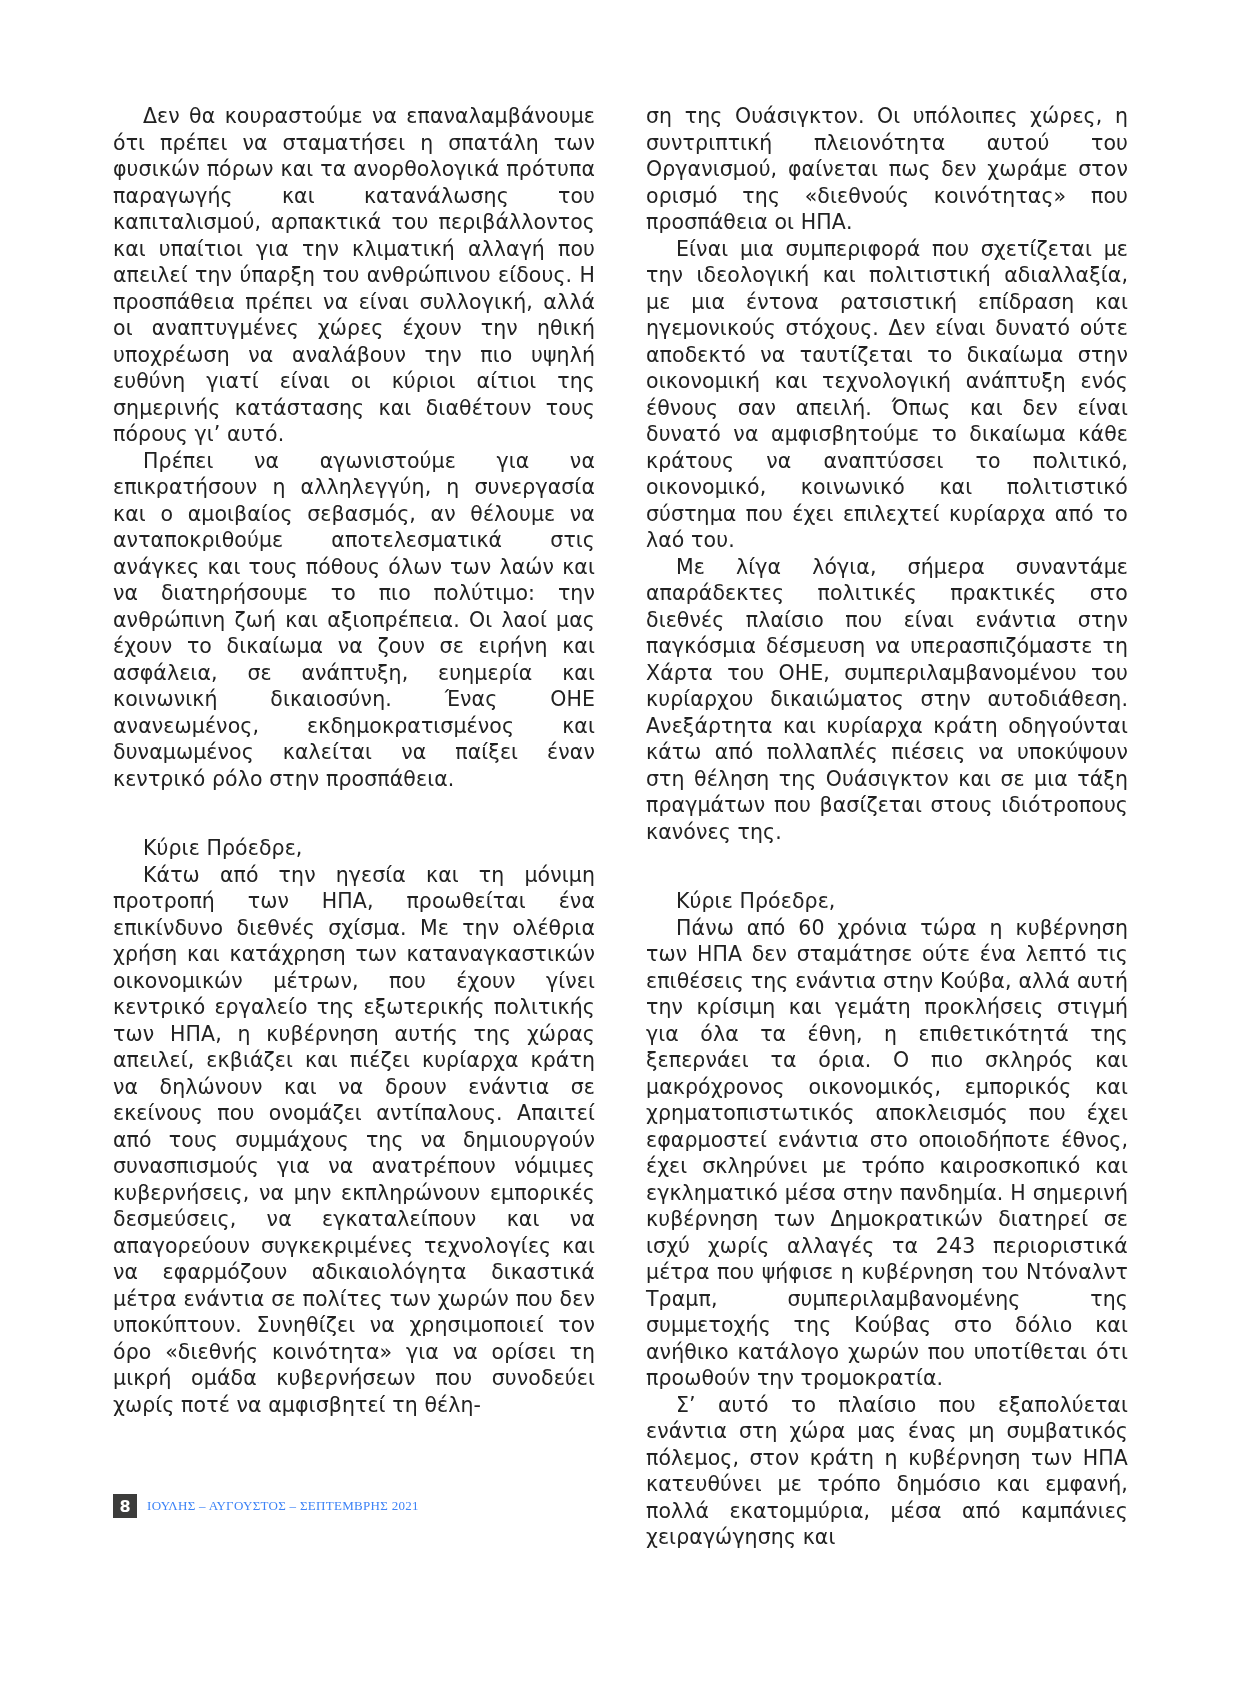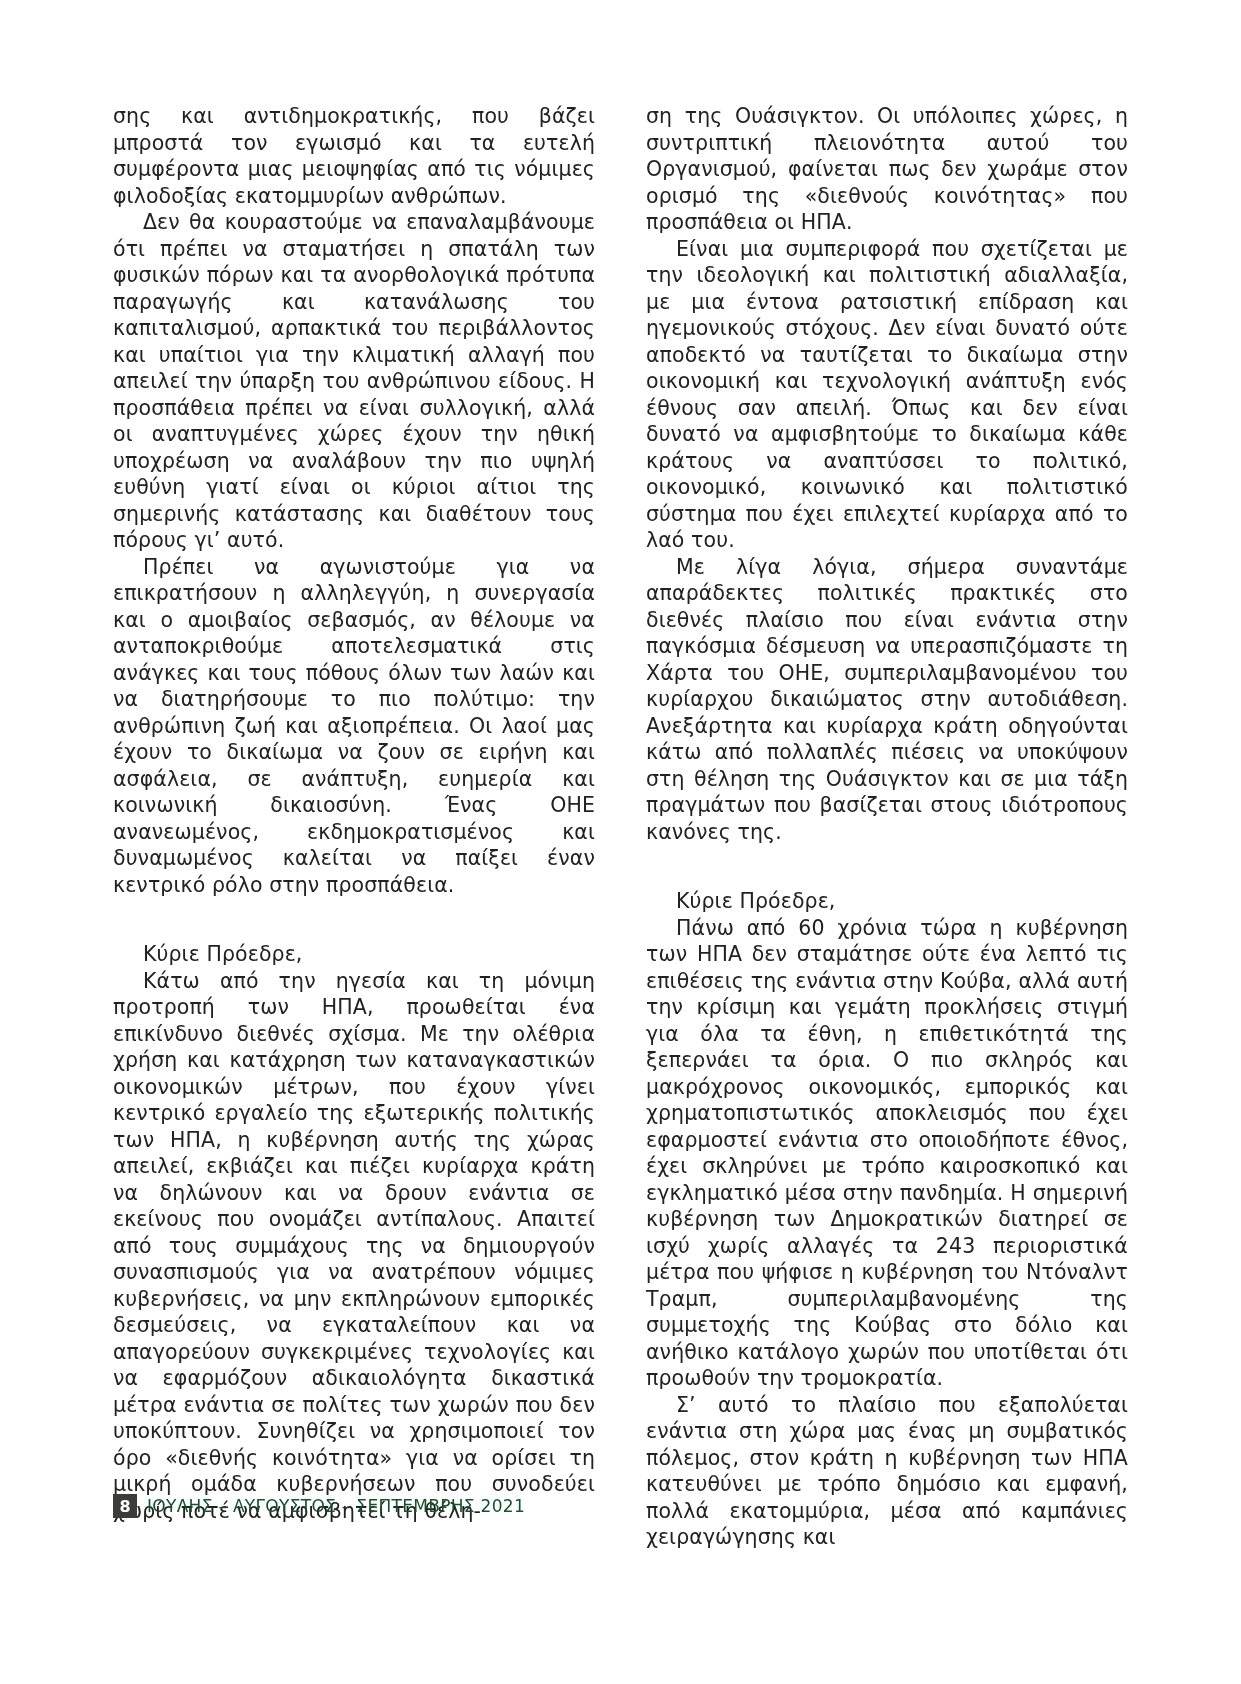--- a/index.html
+++ b/index.html
@@ -59,34 +59,34 @@
     height: 24px;
     background: #3c3c3b;
     color: #ffffff;
     font-size: 16px;
     font-weight: bold;
     display: flex;
     align-items: center;
     justify-content: center;
   }
   .footer .issue {
-    font-size: 17px;
-    color: #14532d;
+    font-size: 13px;
+    color: #3b82f6;
     letter-spacing: 0.3px;
     white-space: nowrap;
+    font-family: Liberation Serif, serif;
   }
 </style>
 </head>
 <body>
 
 <div class="page">
 
   <div class="columns">
     <div class="column">
-        <p class="">σης και αντιδημοκρατικής, που βάζει μπροστά τον εγωισμό και τα ευτελή συμφέροντα μιας μειοψηφίας από τις νόμιμες φιλοδοξίας εκατομμυρίων ανθρώπων.</p>
         <p class="indent">Δεν θα κουραστούμε να επαναλαμβάνουμε ότι πρέπει να σταματήσει η σπατάλη των φυσικών πόρων και τα ανορθολογικά πρότυπα παραγωγής και κατανάλωσης του καπιταλισμού, αρπακτικά του περιβάλλοντος και υπαίτιοι για την κλιματική αλλαγή που απειλεί την ύπαρξη του ανθρώπινου είδους. Η προσπάθεια πρέπει να είναι συλλογική, αλλά οι αναπτυγμένες χώρες έχουν την ηθική υποχρέωση να αναλάβουν την πιο υψηλή ευθύνη γιατί είναι οι κύριοι αίτιοι της σημερινής κατάστασης και διαθέτουν τους πόρους γι’ αυτό.</p>
         <p class="indent">Πρέπει να αγωνιστούμε για να επικρατήσουν η αλληλεγγύη, η συνεργασία και ο αμοιβαίος σεβασμός, αν θέλουμε να ανταποκριθούμε αποτελεσματικά στις ανάγκες και τους πόθους όλων των λαών και να διατηρήσουμε το πιο πολύτιμο: την ανθρώπινη ζωή και αξιοπρέπεια. Οι λαοί μας έχουν το δικαίωμα να ζουν σε ειρήνη και ασφάλεια, σε ανάπτυξη, ευημερία και κοινωνική δικαιοσύνη. Ένας ΟΗΕ ανανεωμένος, εκδημοκρατισμένος και δυναμωμένος καλείται να παίξει έναν κεντρικό ρόλο στην προσπάθεια.</p>
         <p class="indent space-before">Κύριε Πρόεδρε,</p>
         <p class="indent">Κάτω από την ηγεσία και τη μόνιμη προτροπή των ΗΠΑ, προωθείται ένα επικίνδυνο διεθνές σχίσμα. Με την ολέθρια χρήση και κατάχρηση των καταναγκαστικών οικονομικών μέτρων, που έχουν γίνει κεντρικό εργαλείο της εξωτερικής πολιτικής των ΗΠΑ, η κυβέρνηση αυτής της χώρας απειλεί, εκβιάζει και πιέζει κυρίαρχα κράτη να δηλώνουν και να δρουν ενάντια σε εκείνους που ονομάζει αντίπαλους. Απαιτεί από τους συμμάχους της να δημιουργούν συνασπισμούς για να ανατρέπουν νόμιμες κυβερνήσεις, να μην εκπληρώνουν εμπορικές δεσμεύσεις, να εγκαταλείπουν και να απαγορεύουν συγκεκριμένες τεχνολογίες και να εφαρμόζουν αδικαιολόγητα δικαστικά μέτρα ενάντια σε πολίτες των χωρών που δεν υποκύπτουν. Συνηθίζει να χρησιμοποιεί τον όρο «διεθνής κοινότητα» για να ορίσει τη μικρή ομάδα κυβερνήσεων που συνοδεύει χωρίς ποτέ να αμφισβητεί τη θέλη-</p>
       </div>
     <div class="column">
         <p class="">ση της Ουάσιγκτον. Οι υπόλοιπες χώρες, η συντριπτική πλειονότητα αυτού του Οργανισμού, φαίνεται πως δεν χωράμε στον ορισμό της «διεθνούς κοινότητας» που προσπάθεια οι ΗΠΑ.</p>
         <p class="indent">Είναι μια συμπεριφορά που σχετίζεται με την ιδεολογική και πολιτιστική αδιαλλαξία, με μια έντονα ρατσιστική επίδραση και ηγεμονικούς στόχους. Δεν είναι δυνατό ούτε αποδεκτό να ταυτίζεται το δικαίωμα στην οικονομική και τεχνολογική ανάπτυξη ενός έθνους σαν απειλή. Όπως και δεν είναι δυνατό να αμφισβητούμε το δικαίωμα κάθε κράτους να αναπτύσσει το πολιτικό, οικονομικό, κοινωνικό και πολιτιστικό σύστημα που έχει επιλεχτεί κυρίαρχα από το λαό του.</p>
         <p class="indent">Με λίγα λόγια, σήμερα συναντάμε απαράδεκτες πολιτικές πρακτικές στο διεθνές πλαίσιο που είναι ενάντια στην παγκόσμια δέσμευση να υπερασπιζόμαστε τη Χάρτα του ΟΗΕ, συμπεριλαμβανομένου του κυρίαρχου δικαιώματος στην αυτοδιάθεση. Ανεξάρτητα και κυρίαρχα κράτη οδηγούνται κάτω από πολλαπλές πιέσεις να υποκύψουν στη θέληση της Ουάσιγκτον και σε μια τάξη πραγμάτων που βασίζεται στους ιδιότροπους κανόνες της.</p>
         <p class="indent space-before">Κύριε Πρόεδρε,</p>

